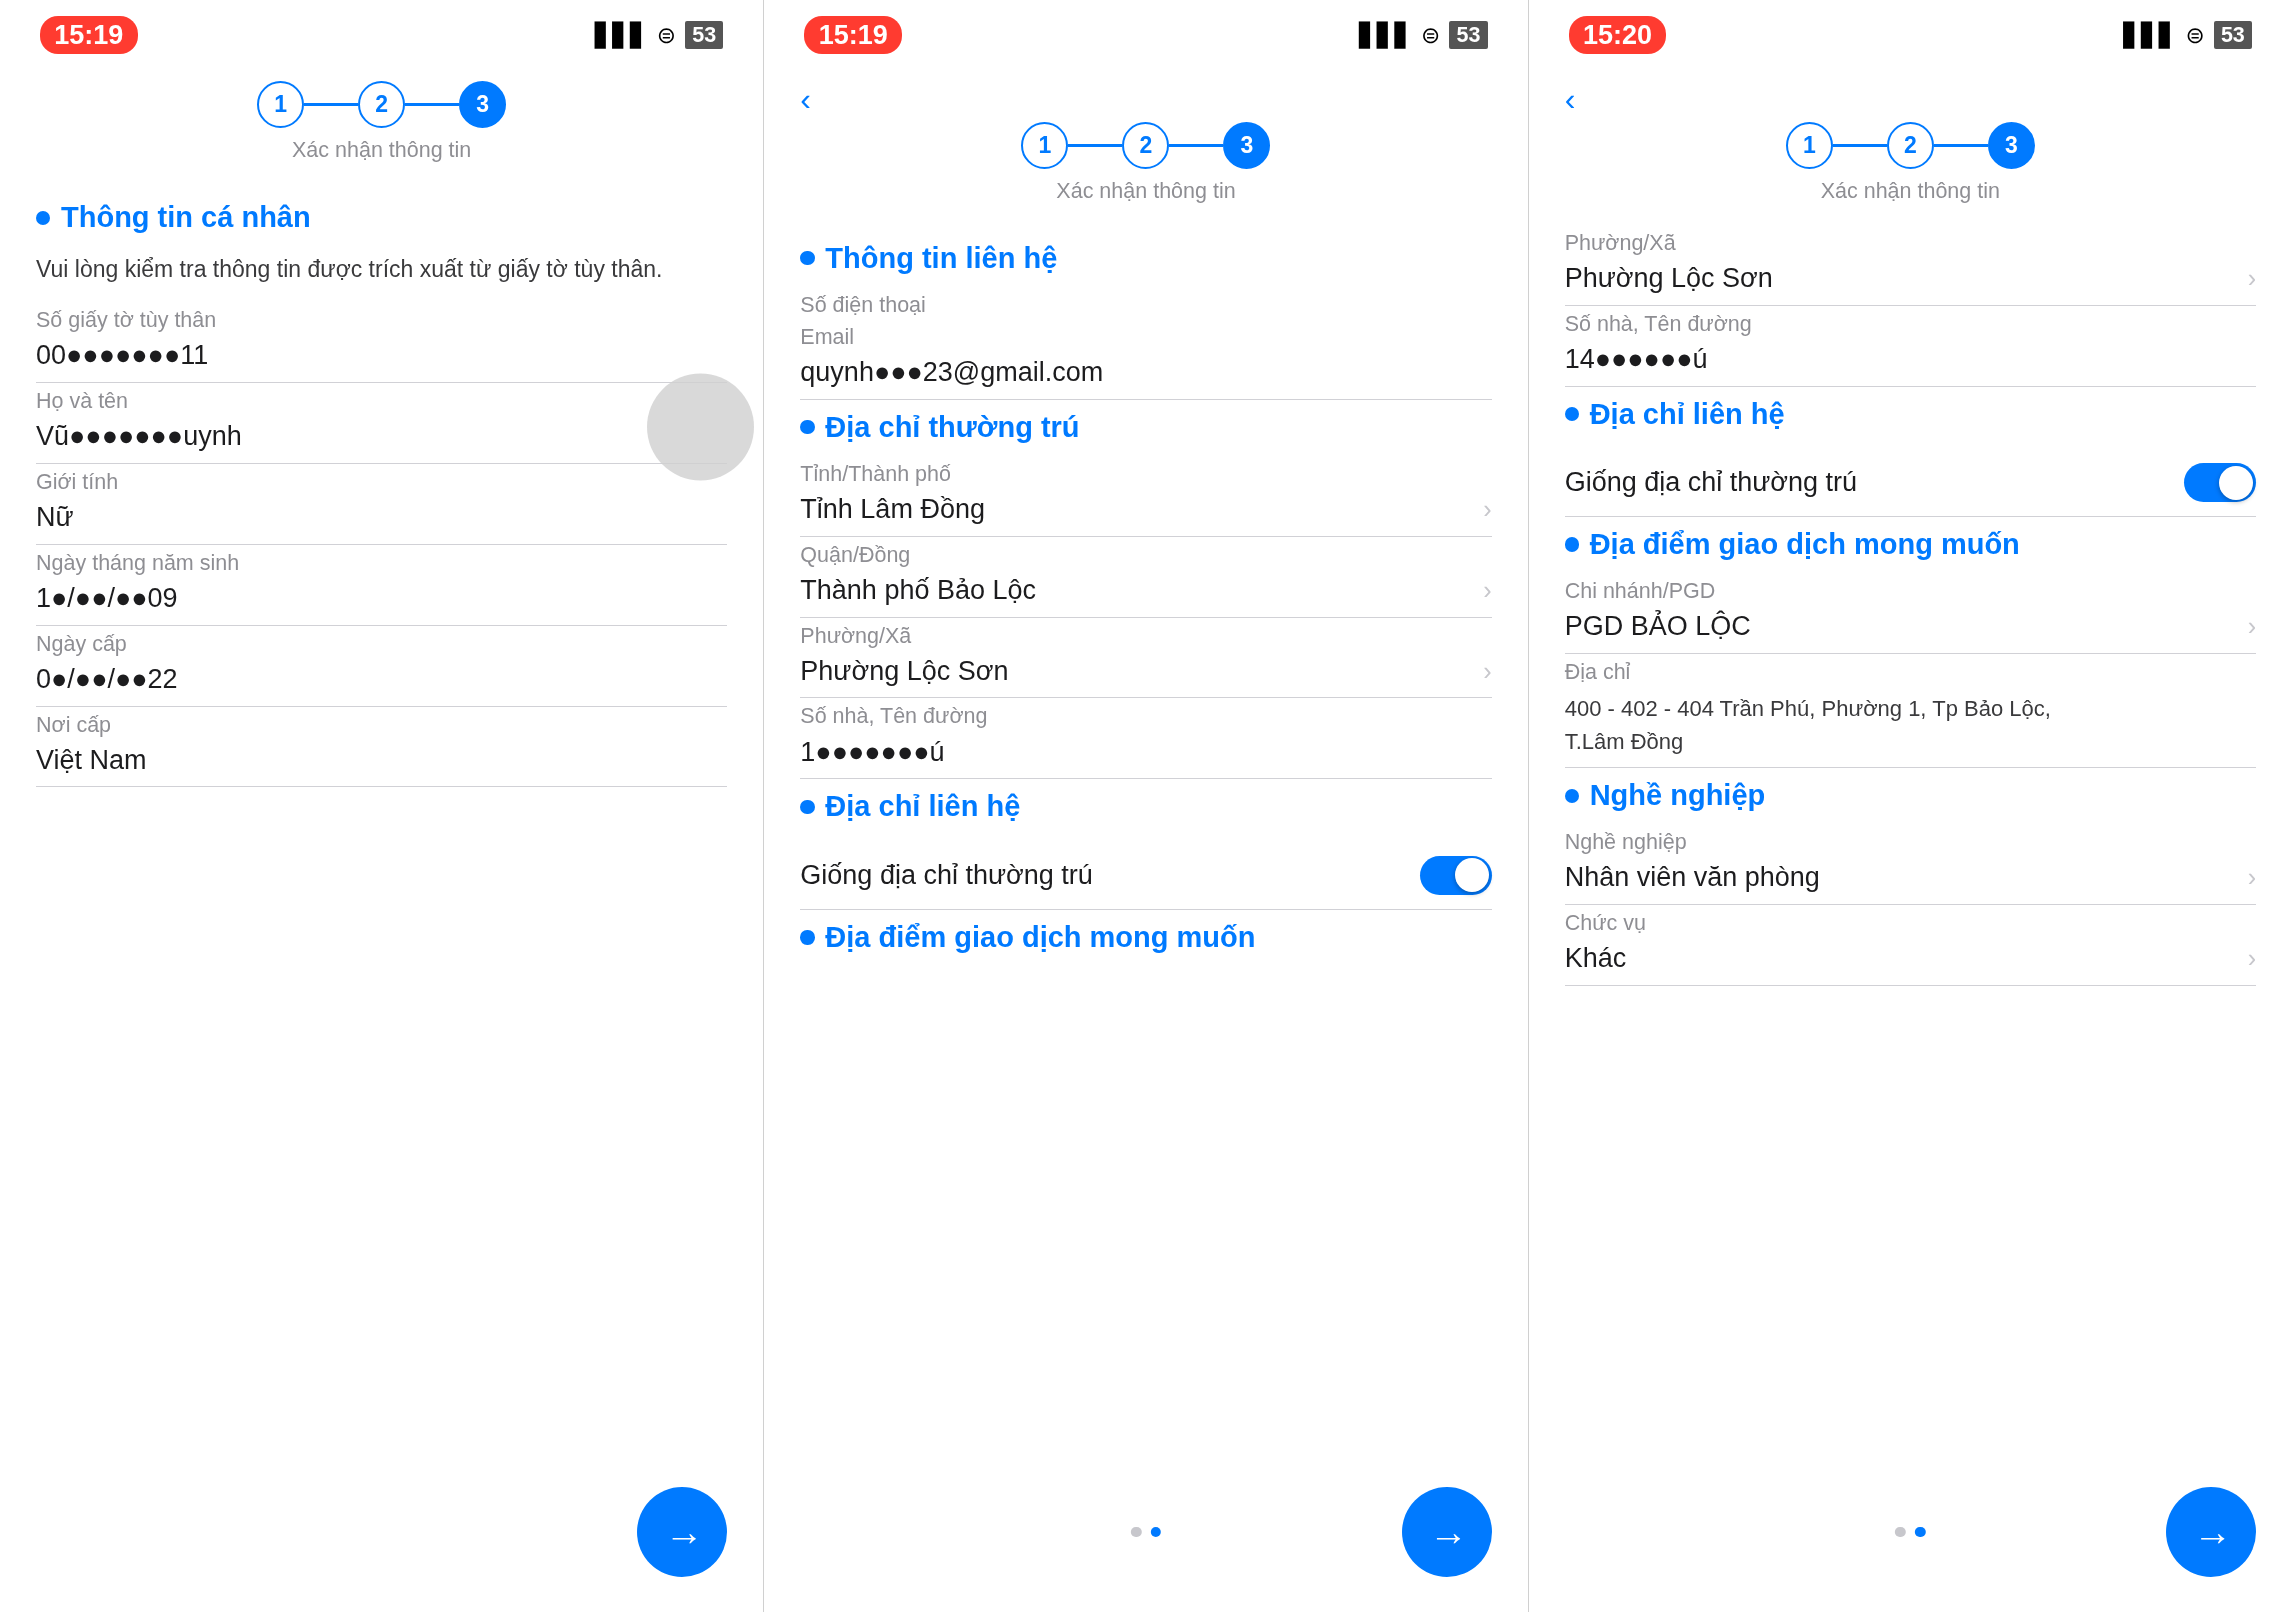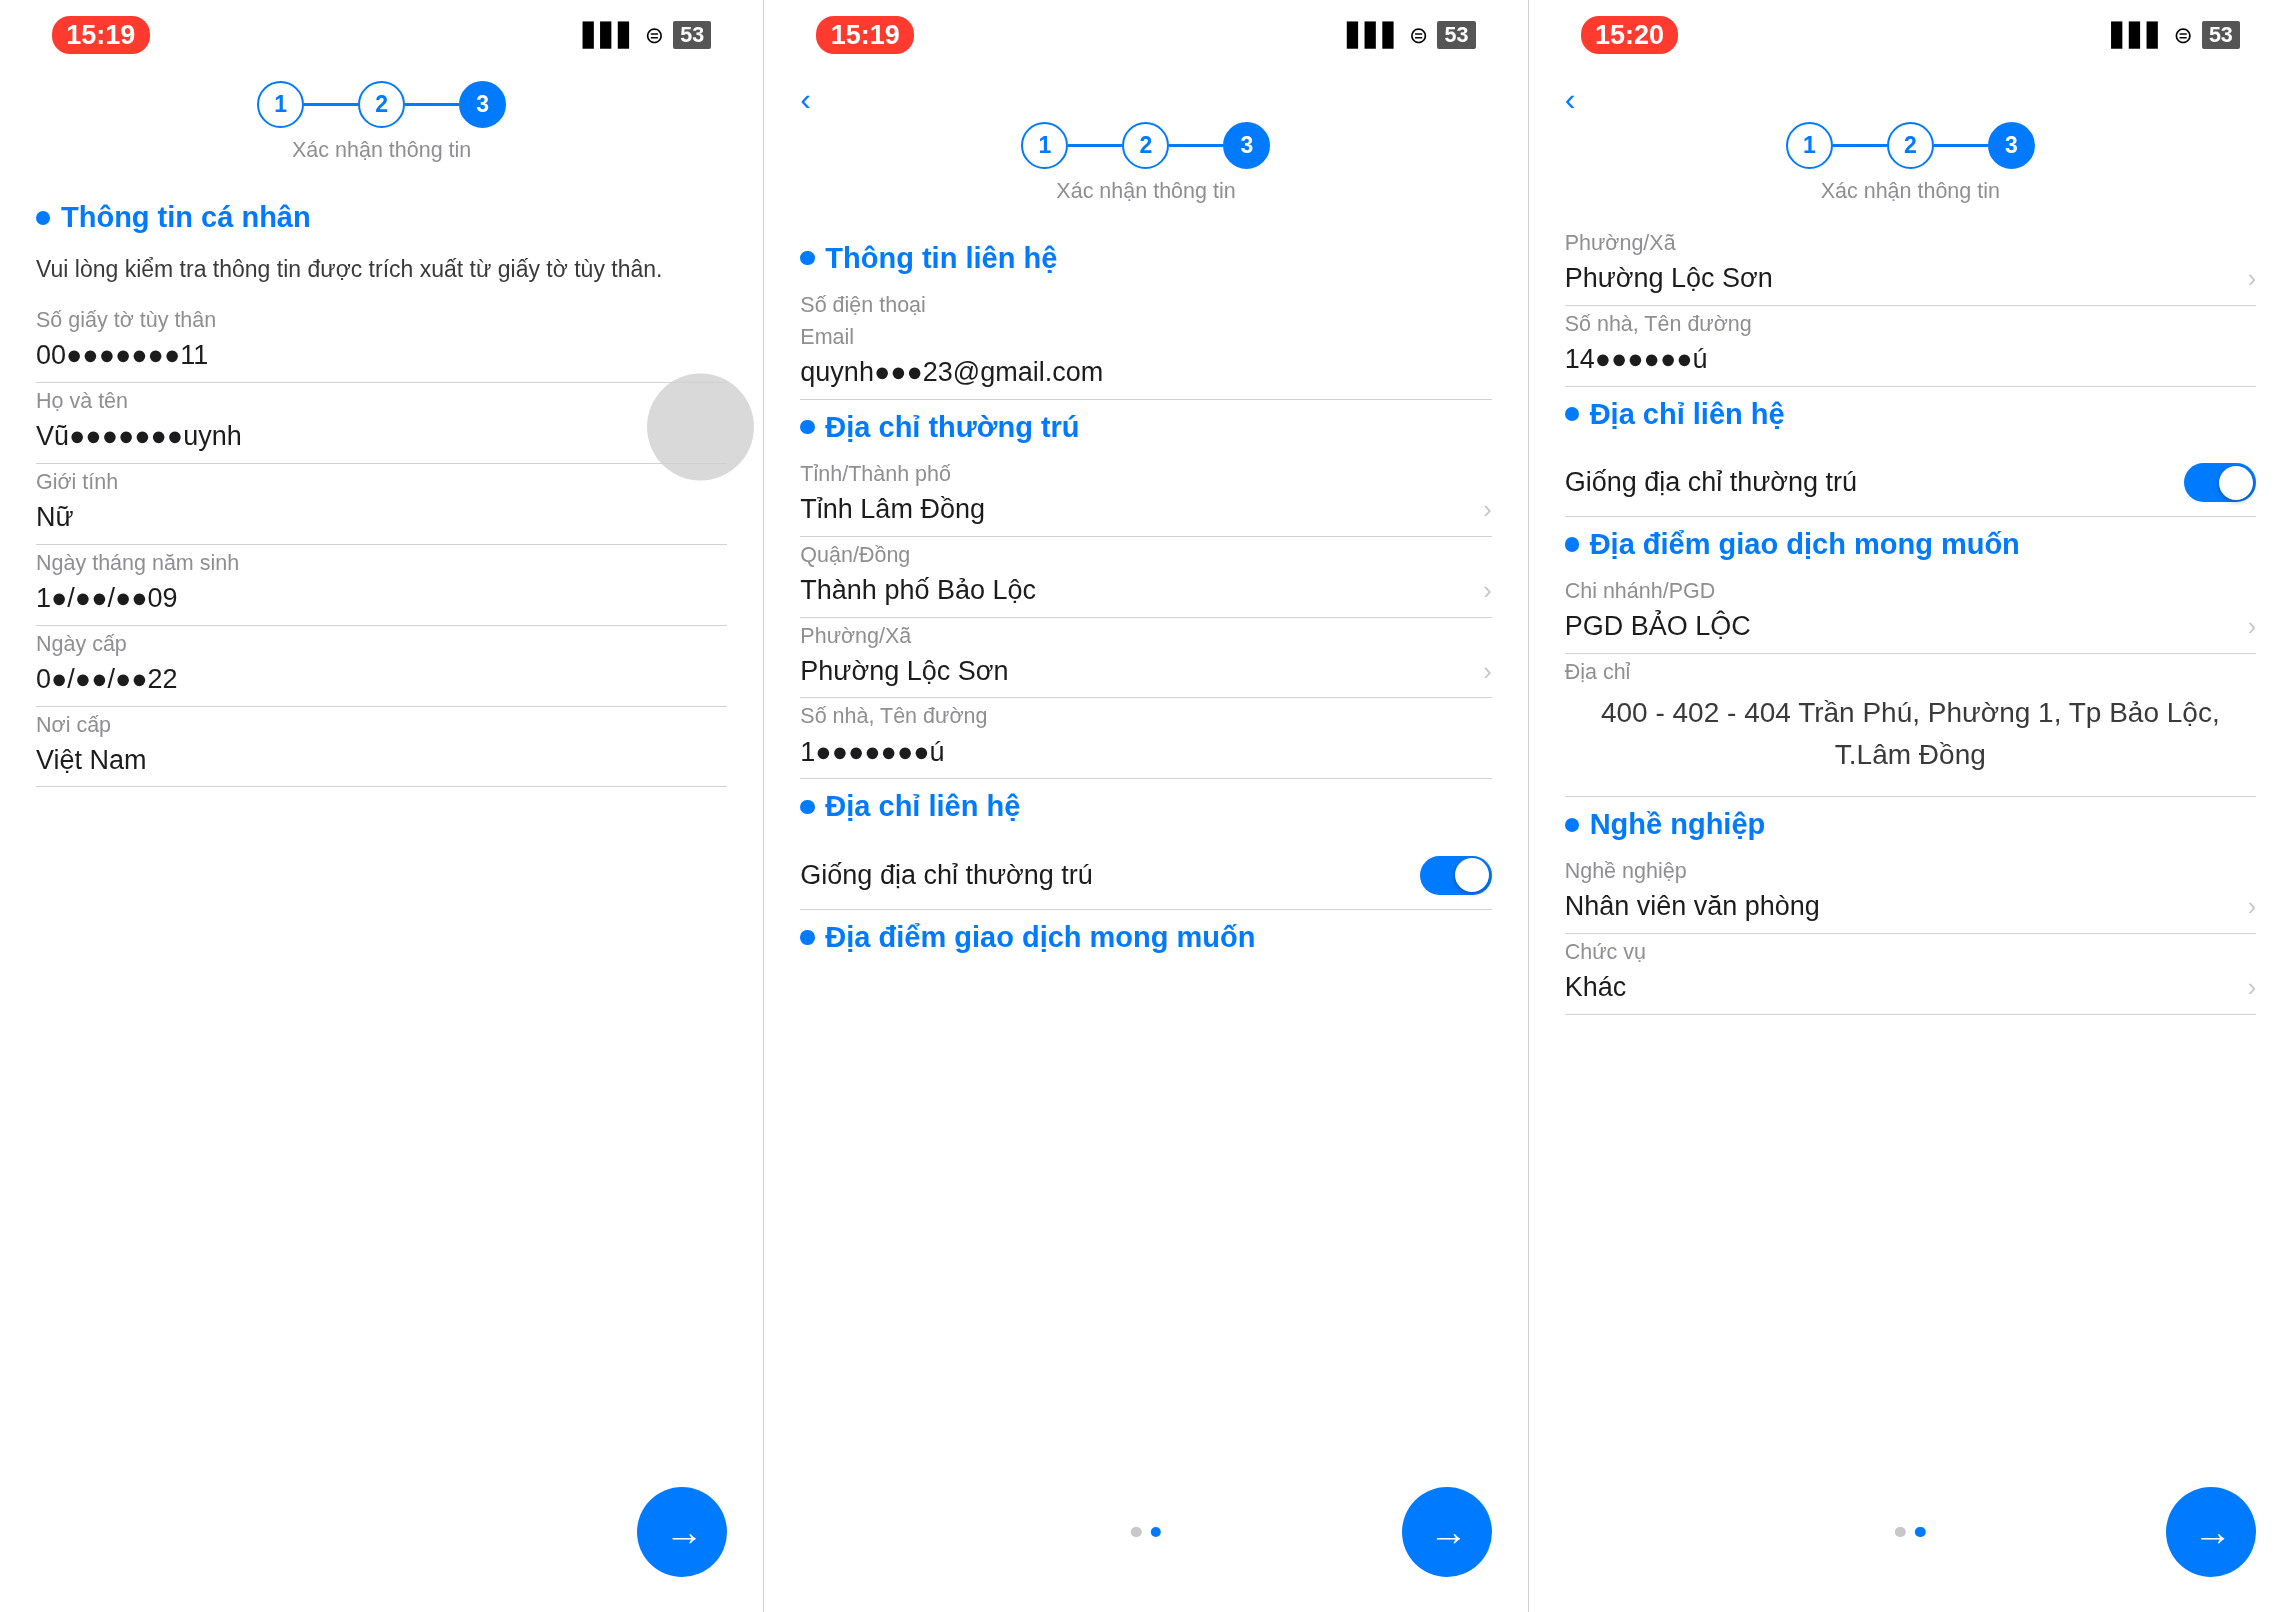--- a/index.html
+++ b/index.html
@@ -28,21 +28,21 @@
       overflow: hidden;
       border-right: 0.9px solid #d0d0d0;
     }
     .phone-screen:last-child { border-right: none; }
 
     
     .status-bar {
       display: flex;
       justify-content: space-between;
       align-items: center;
-      padding: 16px 52px 9px;
+      padding: 16px 40px 9px;
       background: #fff;
     }
     .status-time {
       background: #ff3b30;
       color: white;
       font-size: 27px;
       font-weight: 600;
       padding: 3.6px 14.3px;
       border-radius: 18px;
     }
@@ -263,26 +263,25 @@
       margin-left: auto;
     }
     .next-btn-arrow {
       color: white;
       font-size: 39px;
       margin-left: 3.6px;
     }
 
     
     .address-text {
-      font-size: 28px;
+      font-size: 22px;
       color: #3a3a3c;
       line-height: 1.5;
-      padding-bottom: 20px;
+      padding-bottom: 9px;
       border-bottom: 0.9px solid #d1d1d6;
-      text-align: center;
     }
   </style>
 </head>
 <body>
 
 <div class="screens-container">
 
   <div class="phone-screen">
     <div class="status-bar">
       <span class="status-time">15:19</span>

